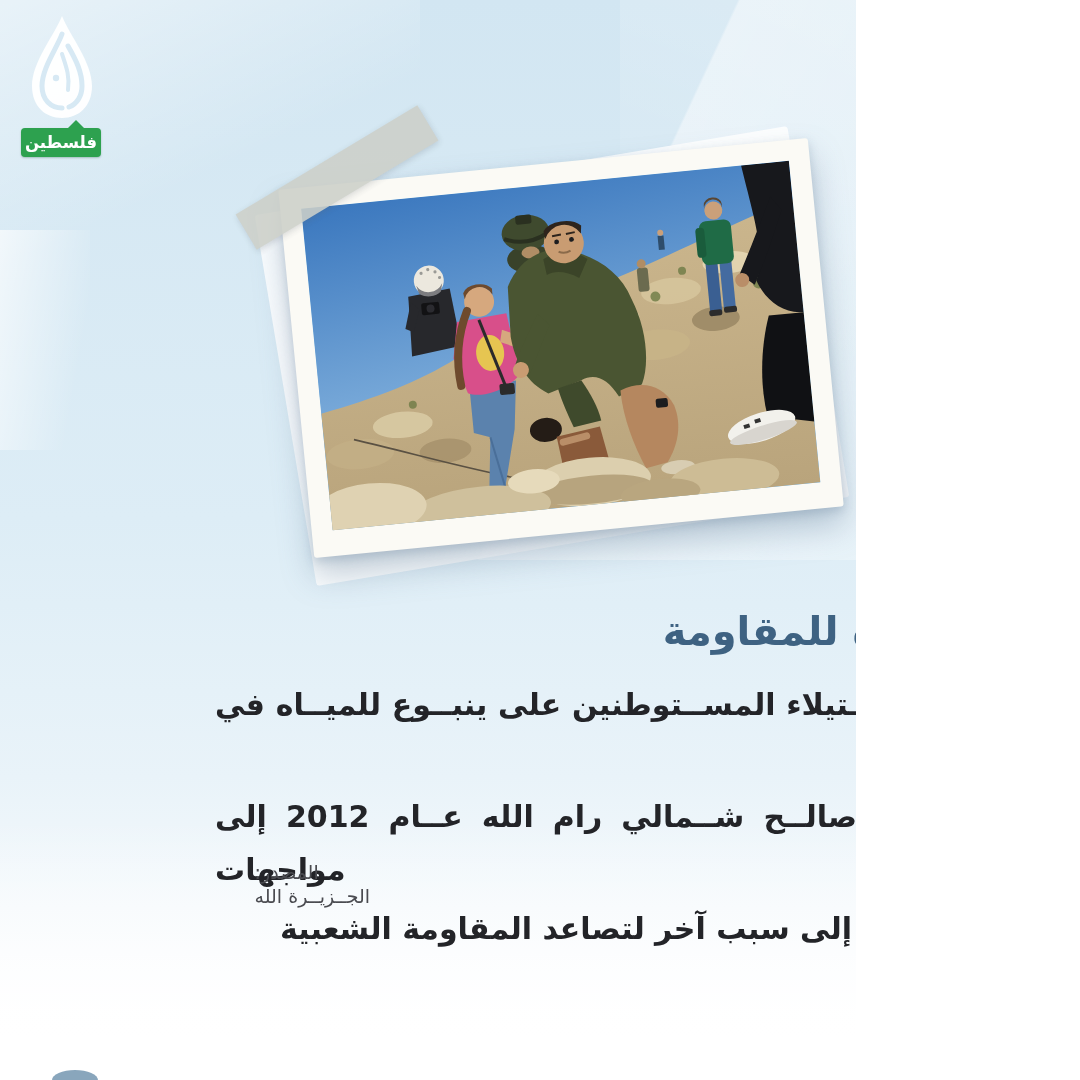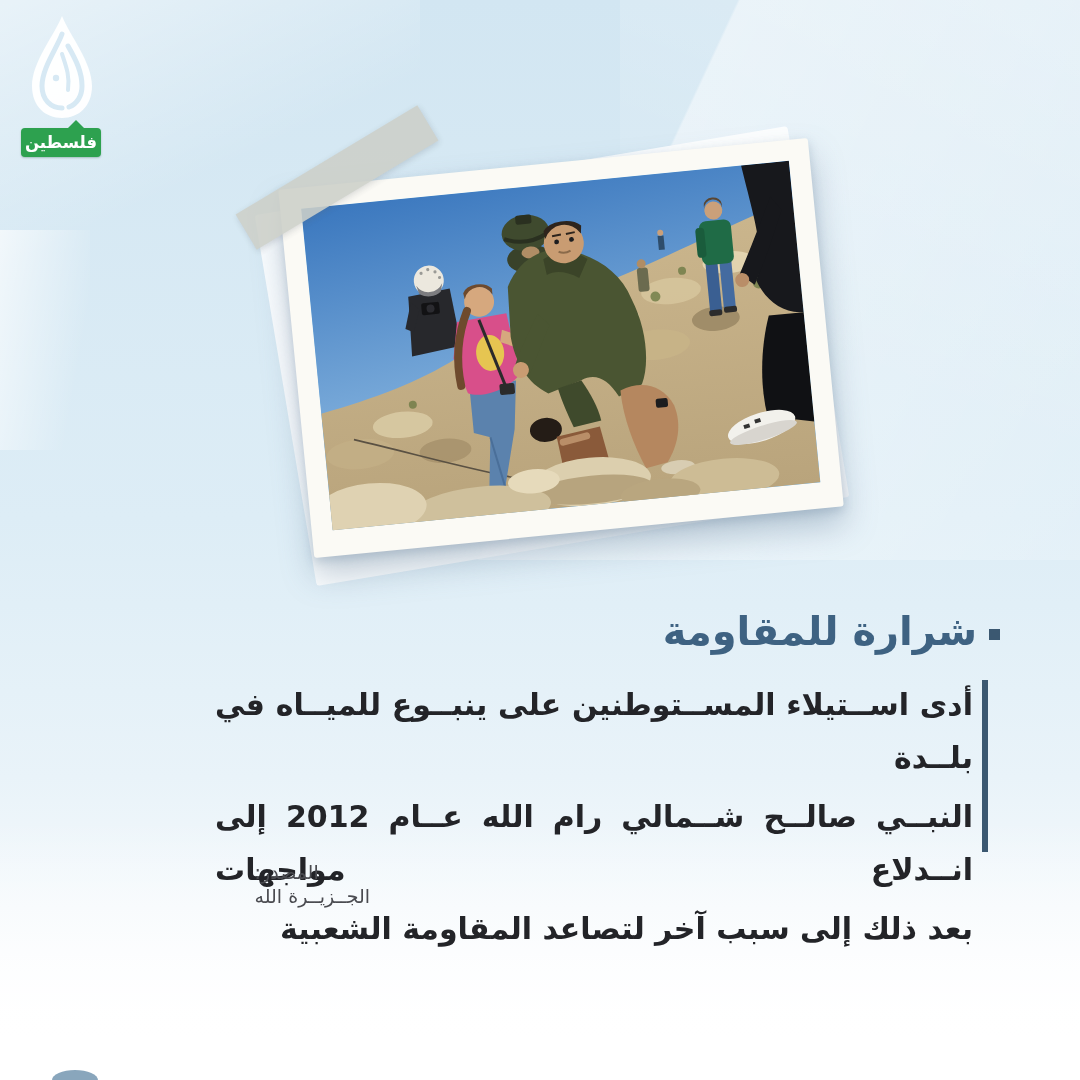--- a/index.html
+++ b/index.html
@@ -1,17 +1,17 @@
 <!DOCTYPE html>
 <html lang="ar" style="--bg-top: #d2e6f2; --bg-mid: #ddedf6; --bg-bottom: #ffffff; --badge-green: #2da14f; --heading-blue: #3e6282; --accent-bar: #3b5871; --body-text: #232428; --source-text: #4a4b50; --frame-white: #fbfaf5; --tape-gray: #cdd0c9;"><head>
 <meta charset="utf-8">
 <style>
   html,body{margin:0;padding:0;}
   body{width:1080px;height:1080px;font-family:"DejaVu Sans",sans-serif;}
-  .card{position:relative;width:1080px;height:1080px;overflow:hidden;
+  .card{position:relative;width:856px;height:1080px;overflow:hidden;
         background:linear-gradient(180deg,var(--bg-top,#d2e6f2) 0%,var(--bg-mid,#ddedf6) 48%,#e9f3f9 72%,var(--bg-bottom,#ffffff) 96%);}
   
   .ribbon{position:absolute;pointer-events:none;}
   .r1{left:0;top:0;width:1080px;height:560px;
       background:linear-gradient(115deg,rgba(255,255,255,0) 55%,rgba(255,255,255,0.45) 55.2%,rgba(255,255,255,0.18) 100%);}
   .r2{left:0;top:0;width:420px;height:300px;
       background:linear-gradient(155deg,rgba(255,255,255,0.5) 0%,rgba(255,255,255,0) 55%);}
   .r3{left:0;top:230px;width:90px;height:220px;
       background:linear-gradient(100deg,rgba(255,255,255,0.65) 0%,rgba(255,255,255,0) 80%);}
   .r4{left:620px;top:0;width:460px;height:620px;

